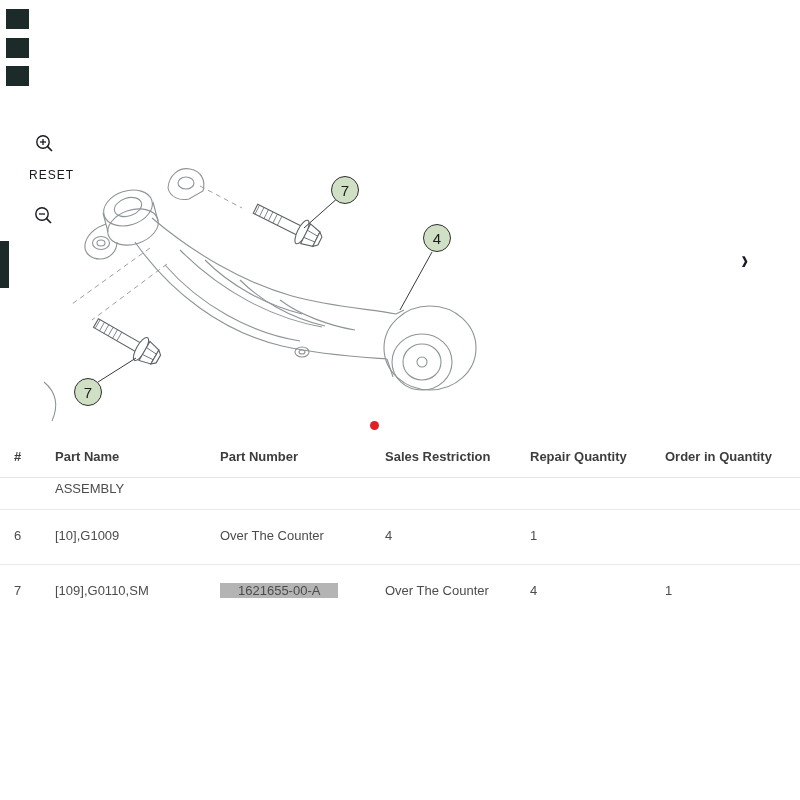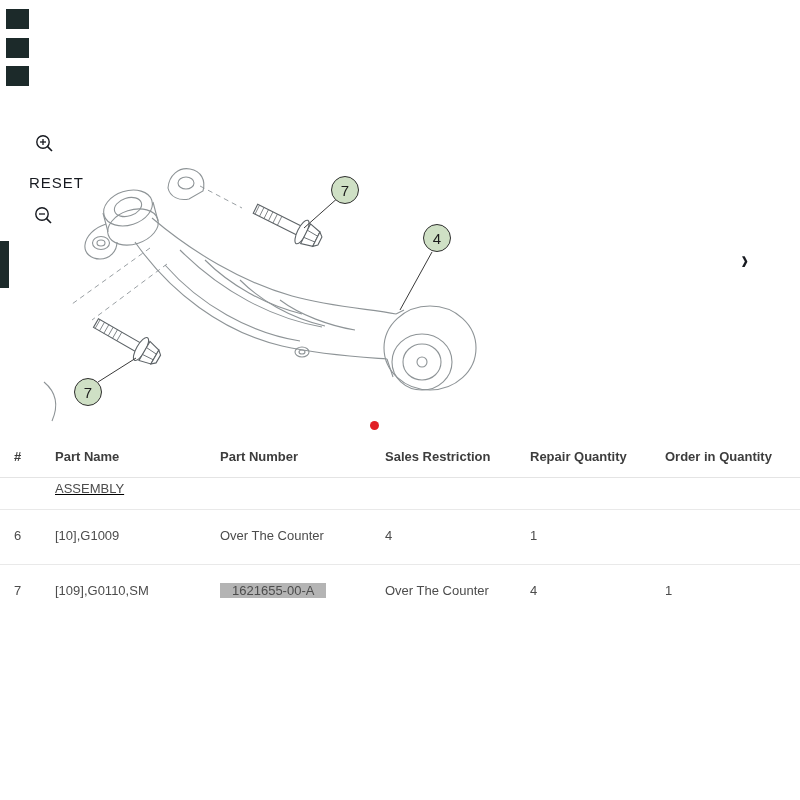--- a/index.html
+++ b/index.html
@@ -11,43 +11,43 @@
   .tf1 { left:6px;  top:9px;  width:23px; height:20px; }
   .tf2 { left:6px;  top:38px; width:23px; height:20px; }
   .tf3 { left:6px;  top:66px; width:23px; height:20px; }
   .tf4 { left:0;    top:241px; width:9px; height:47px; }
 
   
   .viewer { position:absolute; left:0; top:0; width:800px; height:440px; }
   .zoom-btn { position:absolute; width:22px; height:22px; background:none; border:none; cursor:pointer; padding:0; }
   .zoom-in  { left:34px; top:133px; }
   .zoom-out { left:33px; top:205px; }
-  .reset-btn { position:absolute; left:29px; top:174px; font-size:15px; letter-spacing:1px; color:#171a20; cursor:pointer;text-align:right; }
+  .reset-btn { position:absolute; left:29px; top:168px; font-size:12px; letter-spacing:1px; color:#171a20; cursor:pointer;text-align:right; }
   .next-arrow { position:absolute; left:740px; top:246px; font-size:28px; line-height:28px; color:#171a20; cursor:pointer; font-weight:bold; transform:scaleX(0.75); }
   .page-dot { position:absolute; left:370px; top:421px; width:9px; height:9px; border-radius:50%; }
 
   .diagram-svg { position:absolute; left:40px; top:130px; width:480px; height:300px; }
 
   .callout { position:absolute; width:28px; height:28px; border-radius:50%; background:#cfe0c5; border:1.5px solid #2f2f2f;
              display:flex; align-items:center; justify-content:center; font-size:15px; color:#1c1c1c; cursor:pointer; }
   .c1 { left:331px; top:176px; }
   .c2 { left:423px; top:224px; }
   .c3 { left:74px;  top:378px; }
 
   
   .parts-table { position:absolute; left:0; top:440px; width:800px; }
   .tgrid { display:grid; grid-template-columns:41px 165px 165px 145px 135px 1fr; padding-left:14px; }
   .thead { padding-top:9px; padding-bottom:13px; border-bottom:1px solid #e4e4e4; }
   .thead .th { font-size:13px; font-weight:bold; color:#3d3d3d; }
-  .partial-row { height:31px; overflow:hidden;text-decoration:underline; }
+  .partial-row { height:31px; overflow:hidden; }
   .partial-row .cell { padding-top:2px; }
   .trow { border-top:1px solid #e9e9e9; padding-top:17px; padding-bottom:19px; }
   .cell { font-size:13px; color:#4c4c4c; line-height:18px; }
   .num-cell { color:#4c4c4c; }
-  .hl { background:#b4b4b4; padding:0 12px; }
+  .hl { background:#b4b4b4; padding:0 18px; }
 </style>
 </head>
 <body>
 
 <div class="page">
 
   <div class="thumb-frag tf1"></div>
   <div class="thumb-frag tf2"></div>
   <div class="thumb-frag tf3"></div>
   <div class="thumb-frag tf4"></div>

